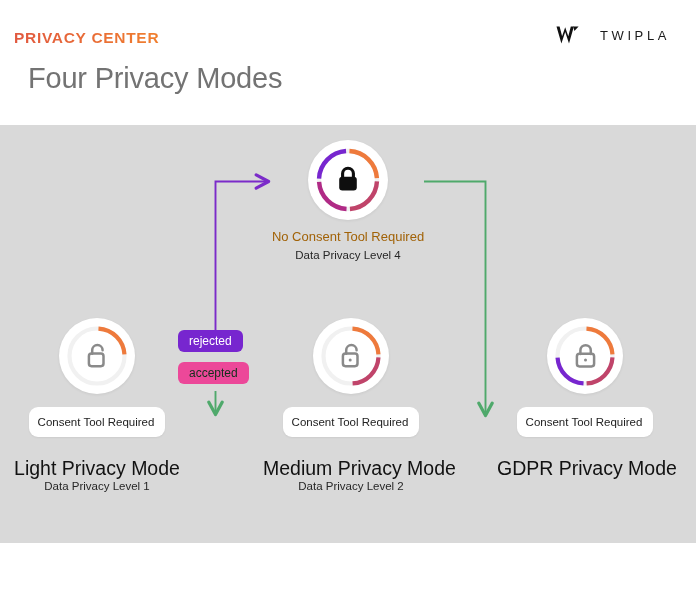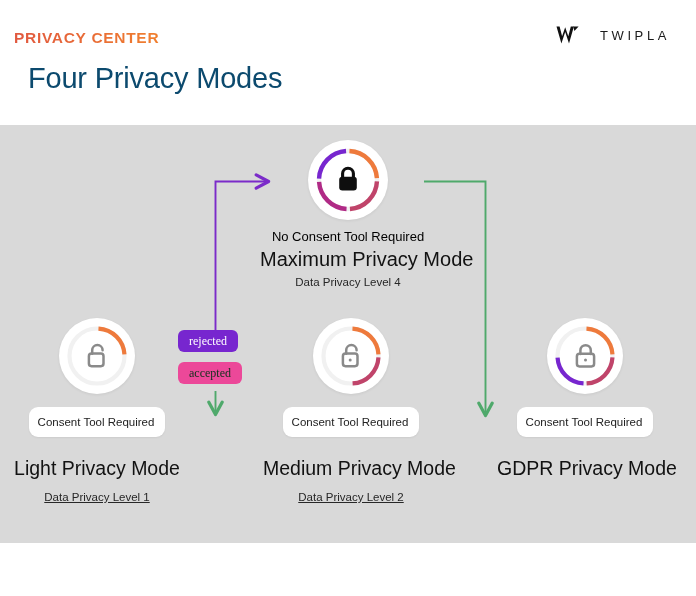--- a/index.html
+++ b/index.html
@@ -20,21 +20,21 @@
     background:linear-gradient(90deg,#e1583f 0%,#f07f2e 100%);
     -webkit-background-clip:text;background-clip:text;
     color:transparent;-webkit-text-fill-color:transparent;
     white-space:nowrap;
   }
   .logo{position:absolute;right:26px;top:25px;display:flex;align-items:center;gap:18px;}
   .logo-mark{width:26px;height:20px;display:block;}
   .logo-word{font-size:13px;letter-spacing:3.6px;color:#1b1b1b;font-weight:500;}
   .page-title{
     position:absolute;left:28px;top:62px;
-    font-size:29px;color:#0c4a6e;font-weight:400;letter-spacing:-.2px;
+    font-size:29px;color:#737373;font-weight:400;letter-spacing:-.2px;
   }
 
   
   .stage{position:absolute;left:0;top:125px;width:696px;height:418px;background:#d9d9d9;}
 
   
   .node{position:absolute;}
   .disc{
     position:relative;border-radius:50%;background:#fff;
     box-shadow:0 1px 3px rgba(0,0,0,.07);
@@ -45,47 +45,47 @@
     display:flex;align-items:center;justify-content:center;pointer-events:none;}
 
   .pill{
     background:#fff;border-radius:9px;
     font-size:11.5px;line-height:14px;color:#222;text-align:center;
     padding:8px 10px;box-sizing:border-box;
     box-shadow:0 1px 2px rgba(0,0,0,.06);
   }
   .mode-name{font-size:19.5px;color:#121212;text-align:center;white-space:nowrap;}
   .mode-level{font-size:11.5px;color:#272727;text-align:center;white-space:nowrap;}
-  .mode-sub{font-size:13px;color:#000000;text-align:center;white-space:nowrap;}
+  .mode-sub{font-size:13px;color:#a16207;text-align:center;white-space:nowrap;}
 
   
   .top-node{left:260px;top:140px;width:176px;}
   .top-node .disc{width:80px;height:80px;margin:0 auto;}
   .top-node .mode-sub{margin-top:9px;}
   .top-node .mode-name{margin-top:4px;font-size:20px;}
   .top-node .mode-level{margin-top:5px;}
 
   .bot-node{width:176px;}
   .bot-node .disc{width:76px;height:76px;margin:0 auto;}
   .bot-node .pill{width:136px;margin:13px auto 0;padding-left:8px;}
   .bot-node .mode-name{margin-top:20px;}
-  .bot-node .mode-level{margin-top:11px;text-decoration:underline;}
+  .bot-node .mode-level{}
 
   .node-light{left:9px;top:318px;}
   .node-medium{left:263px;top:318px;}
   .node-gdpr{left:497px;top:318px;}
 
   
   .connectors{position:absolute;left:0;top:0;width:696px;height:596px;pointer-events:none;}
 
   .badge{
     position:absolute;border-radius:6px;
     font-size:12px;line-height:16px;
     padding:3px 11px;box-sizing:border-box;
-    text-align:center;white-space:nowrap;font-family:Liberation Serif, serif;
+    text-align:center;white-space:nowrap;
   }
   .badge-rejected{left:178px;top:330px;background:#7726cf;color:#fff;}
   .badge-accepted{left:178px;top:362px;background:#ec4899;color:#12301b;}
 
   
   .caption{
     position:absolute;left:0;top:543px;width:696px;height:53px;background:#fff;
     display:flex;align-items:center;justify-content:center;
   }
   .caption p{
@@ -147,21 +147,20 @@
         <path d="M11 40 A29 29 0 0 1 40 11" fill="none" stroke="#7726CF" stroke-width="4.4" stroke-dasharray="42 100" stroke-dashoffset="-1.5"></path>
       </svg>
       <span class="glyph">
         <svg width="30" height="32" viewBox="0 0 30 32" aria-hidden="true">
           <path d="M9.6 13.2 V9.6 a5.4 5.4 0 0 1 10.8 0 v3.6" fill="none" stroke="#0E0E0E" stroke-width="3.1" stroke-linecap="round"></path>
           <rect x="6.2" y="12.8" width="17.6" height="13.6" rx="3.2" fill="#0E0E0E"></rect>
         </svg>
       </span>
     </div>
     <div class="mode-sub">No Consent Tool Required</div>
-    <div class="mode-name">Maximum Privacy Mode</div>
     <div class="mode-level">Data Privacy Level 4</div>
   </div>
 
   <div class="node bot-node node-light">
     <div class="disc">
       <svg width="76" height="76" viewBox="0 0 76 76" aria-hidden="true">
         <circle cx="38" cy="38" r="27.5" fill="none" stroke="#F1F1F1" stroke-width="4.2"></circle>
         <path d="M38 10.5 A27.5 27.5 0 0 1 65.5 38" fill="none" stroke="#EE7A3C" stroke-width="4.2" stroke-dasharray="40 100" stroke-dashoffset="-1.5"></path>
       </svg>
       <span class="glyph">

